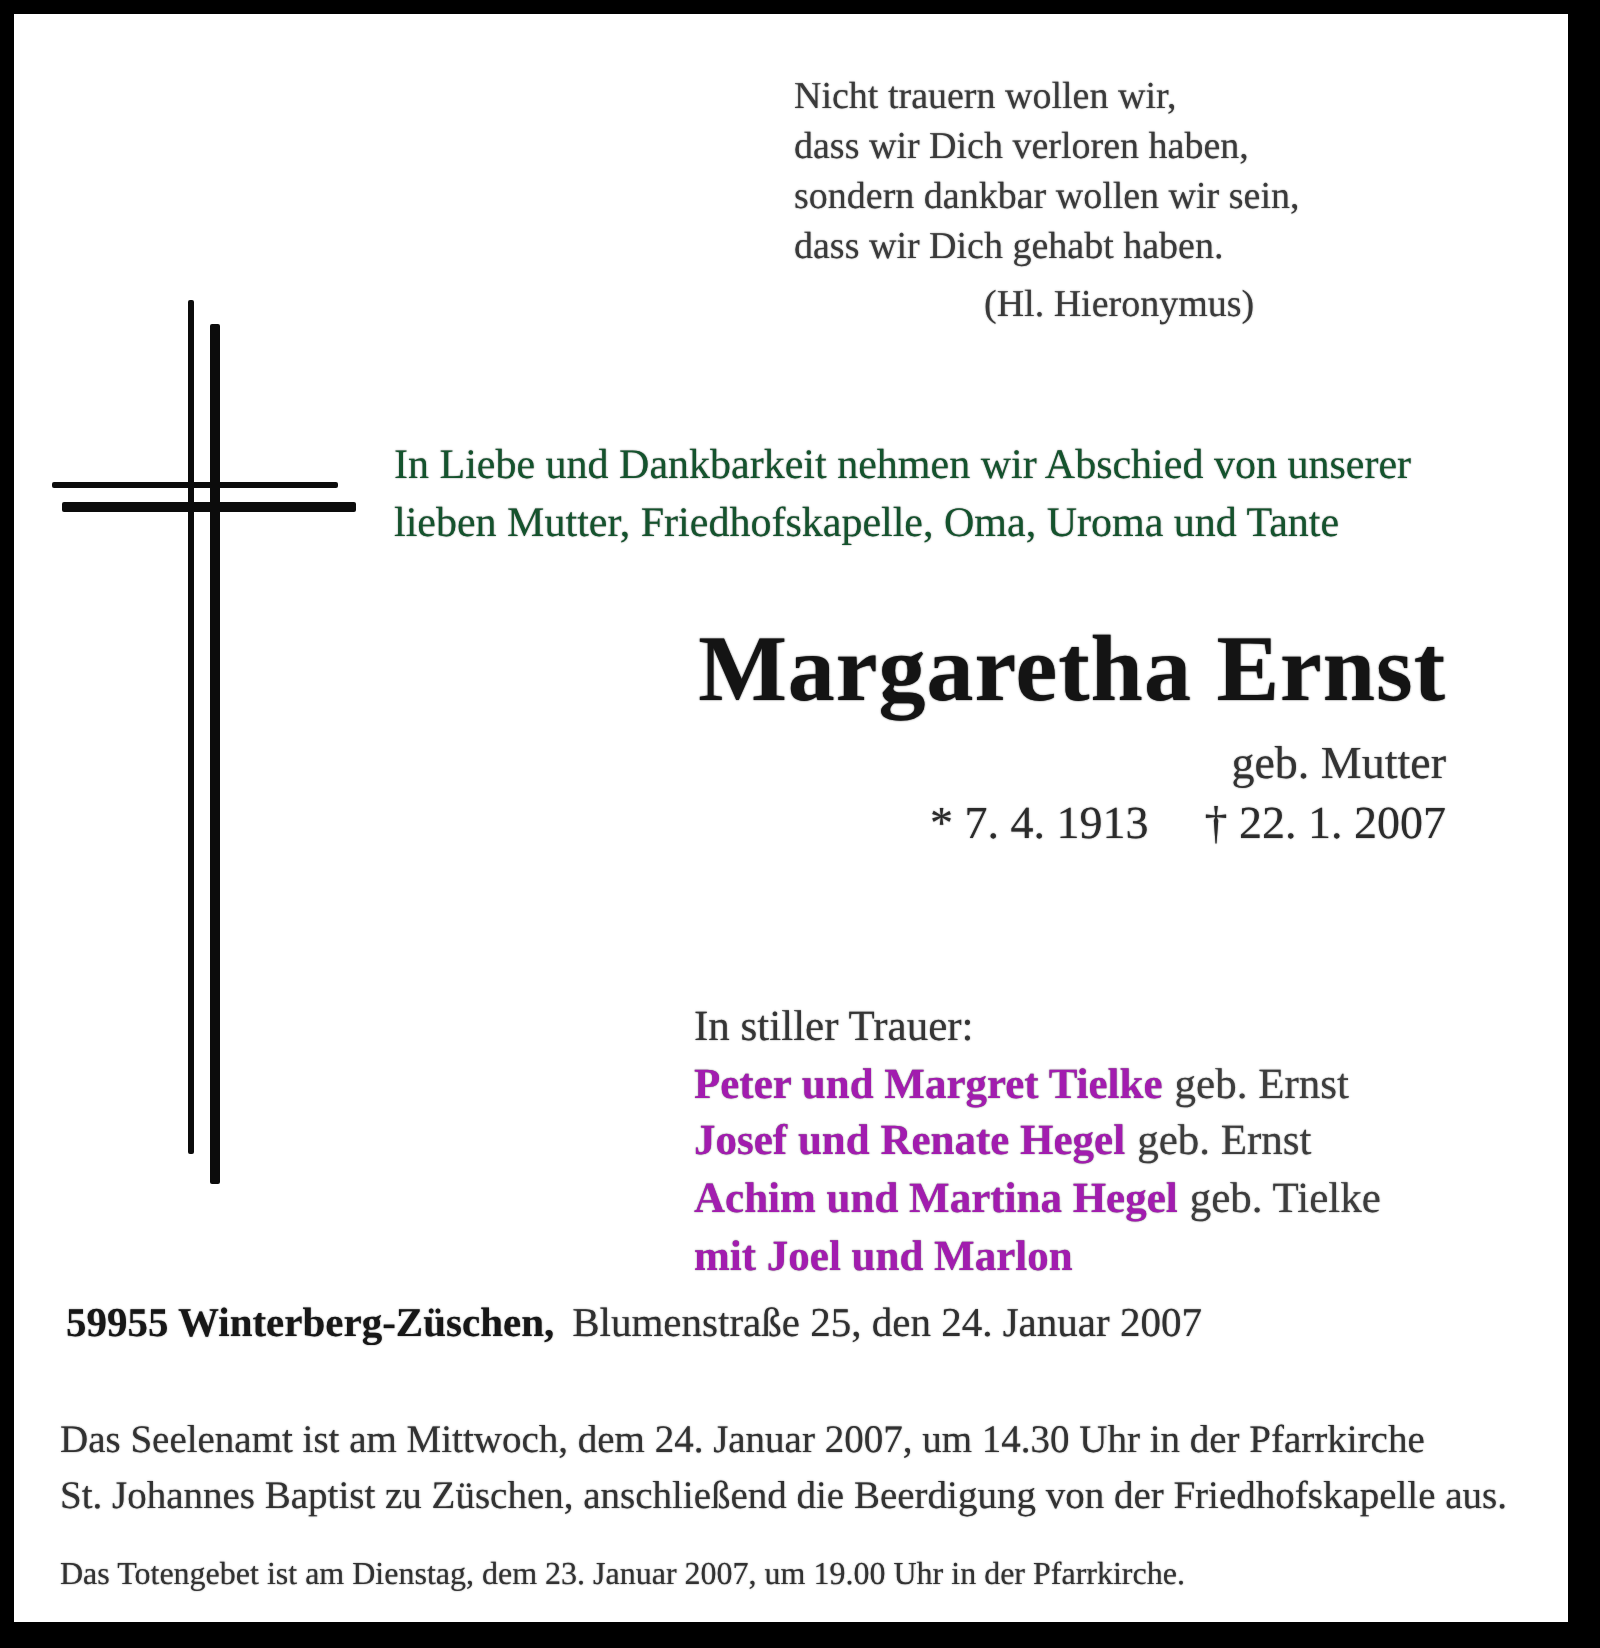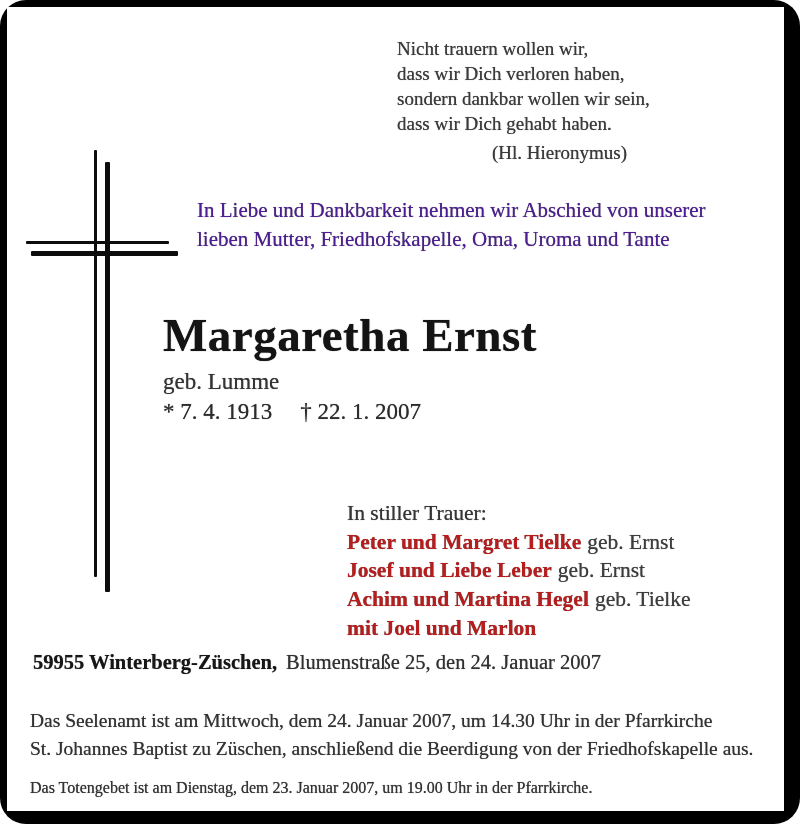--- a/index.html
+++ b/index.html
@@ -1,21 +1,20 @@
 <!DOCTYPE html>
 <html><head>
 <meta charset="utf-8">
 <style>
   html, body { margin: 0; padding: 0; background: #ffffff; }
   .scan {
     box-sizing: border-box;
     width: 800px; height: 824px;
     background: #000000;
     padding: 7px 16px 13px 7px;
-    border-radius: 26px;
   }
   .page {
     position: relative;
     width: 100%; height: 100%;
     background: #ffffff;
     font-family: "Liberation Serif", serif;
     color: #2e2e2e;
     overflow: hidden;
   }
   .blk { position: absolute; }
@@ -27,36 +26,36 @@
 
   
   .cross { left: 19px; top: 143px; width: 158px; height: 444px; }
   .cross .bar { position: absolute; background: #0c0c0c; border-radius: 1px; }
   .cv-thin  { left: 68px;  top: 0;     width: 3px;   height: 427px; }
   .cv-thick { left: 79px;  top: 12px;  width: 5px;   height: 430px; }
   .ch-thin  { left: 0;     top: 91px;  width: 143px; height: 3px; }
   .ch-thick { left: 5px;   top: 101px; width: 147px; height: 5px; }
 
   
-  .intro { left: 190px; top: 189px; font-size: 21px; line-height: 28.5px; color: #4c1d95; }
+  .intro { left: 190px; top: 211px; font-size: 21px; line-height: 28.5px; color: #14532d; }
 
   
-  .name-block { left: 156px; top: 301px; width: 560px; text-align: left; }
+  .name-block { left: 156px; top: 301px; width: 560px; text-align: right; }
   .deceased-name {
     font-size: 47px; font-weight: bold; color: #141414;
     line-height: 1.15; letter-spacing: 0.5px;
     text-shadow: 0 0 0.8px rgba(20,20,20,0.9);
   }
   .maiden { font-size: 23px; margin-top: 7px; color: #333333; }
   .dates  { font-size: 23px; margin-top: 4px; color: #2b2b2b; }
   .dates .death { margin-left: 28px; }
 
   
   .trauer { left: 340px; top: 468px; font-size: 21.5px; line-height: 28.7px; color: #353535; margin-top: 24px; }
-  .trauer .b { font-weight: bold; color: #b91c1c; }
+  .trauer .b { font-weight: bold; color: #a21caf; }
   .trauer .r { color: #3d3d3d; margin-left: 6px; }
 
   
   .address { left: 26px; top: 644px; font-size: 20.5px; }
   .address .b { font-weight: bold; color: #171717; }
   .address .r { margin-left: 9px; color: #303030; }
 
   
   .svc1 { left: 23px; top: 700px; font-size: 19.5px; line-height: 27.5px; color: #323232; }
   .svc2 { left: 23px; top: 772px; font-size: 16px; color: #323232; }
@@ -82,30 +81,30 @@
       <div class="bar ch-thick"></div>
     </div>
 
     <div class="blk intro soft">
       <div>In Liebe und Dankbarkeit nehmen wir Abschied von unserer</div>
       <div>lieben Mutter, Friedhofskapelle, Oma, Uroma und Tante</div>
     </div>
 
     <div class="blk name-block">
       <div class="deceased-name">Margaretha Ernst</div>
-      <div class="maiden soft">geb. Lumme</div>
+      <div class="maiden soft">geb. Mutter</div>
       <div class="dates soft">
         <span class="birth">* 7. 4. 1913</span><span class="death">† 22. 1. 2007</span>
       </div>
     </div>
 
     <div class="blk trauer soft">
       <div>In stiller Trauer:</div>
       <div><span class="b">Peter und Margret Tielke</span><span class="r">geb. Ernst</span></div>
-      <div><span class="b">Josef und Liebe Leber</span><span class="r">geb. Ernst</span></div>
+      <div><span class="b">Josef und Renate Hegel</span><span class="r">geb. Ernst</span></div>
       <div><span class="b">Achim und Martina Hegel</span><span class="r">geb. Tielke</span></div>
       <div><span class="b">mit Joel und Marlon</span></div>
     </div>
 
     <div class="blk address soft">
       <span class="b">59955 Winterberg-Züschen,</span><span class="r">Blumenstraße 25, den 24. Januar 2007</span>
     </div>
 
     <div class="blk svc1 soft">
       <div>Das Seelenamt ist am Mittwoch, dem 24. Januar 2007, um 14.30 Uhr in der Pfarrkirche</div>

